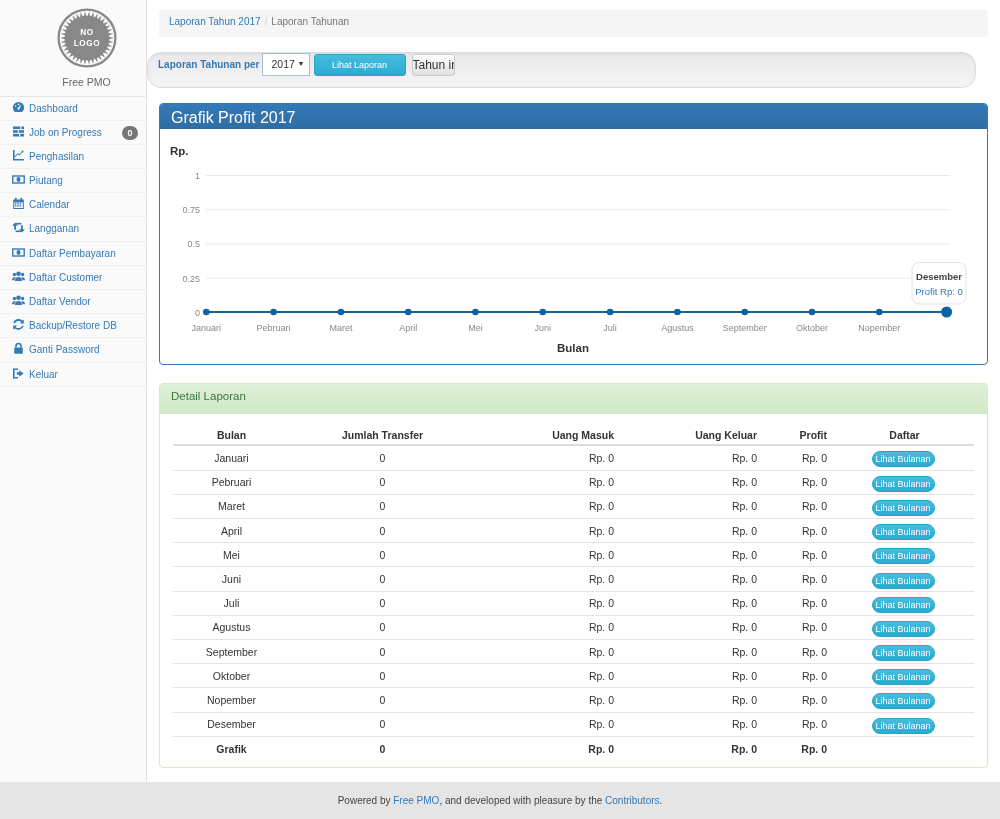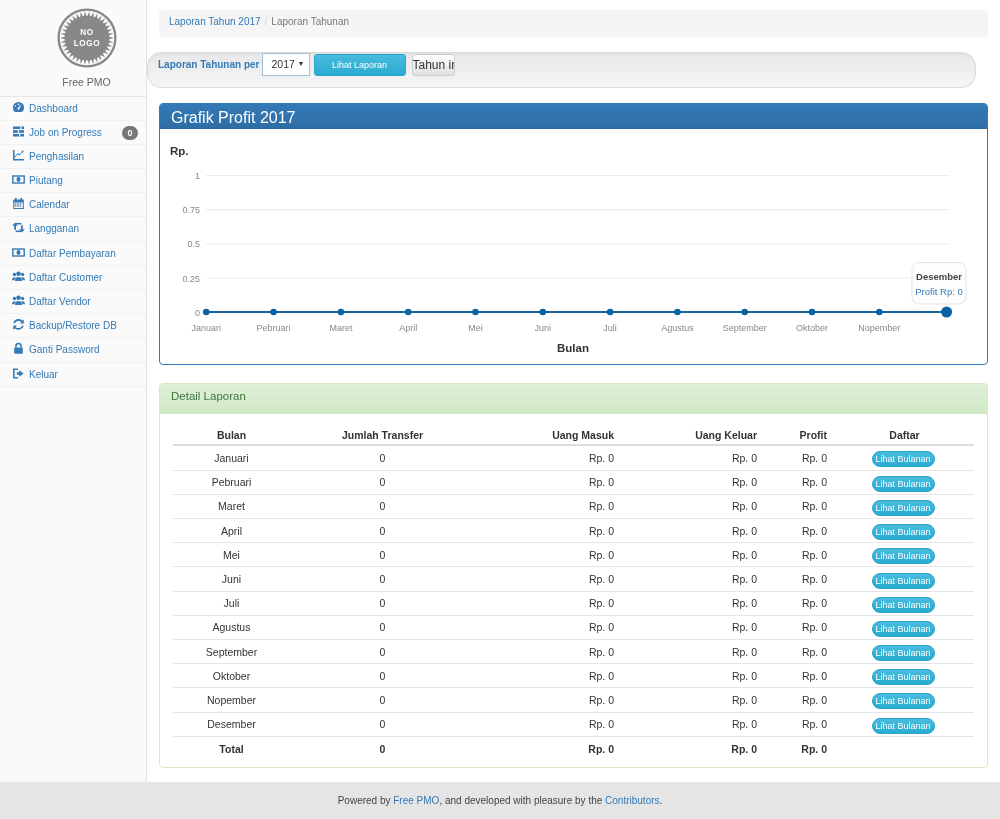--- a/index.html
+++ b/index.html
@@ -324,21 +324,21 @@
           </tr>
           <tr>
             <td class="ct">Desember</td>
             <td class="ct">0</td>
             <td class="rt">Rp. 0</td>
             <td class="rt">Rp. 0</td>
             <td class="rt">Rp. 0</td>
             <td class="ct"><span class="btn btn-info btn-xs">Lihat Bulanan</span></td>
           </tr>
           <tr style="font-weight:bold">
-            <td class="ct">Total</td>
+            <td class="ct">Grafik</td>
             <td class="ct">0</td>
             <td class="rt">Rp. 0</td>
             <td class="rt">Rp. 0</td>
             <td class="rt">Rp. 0</td>
             <td></td>
           </tr>
         </tbody>
     </table>
   </div>
 </div>

